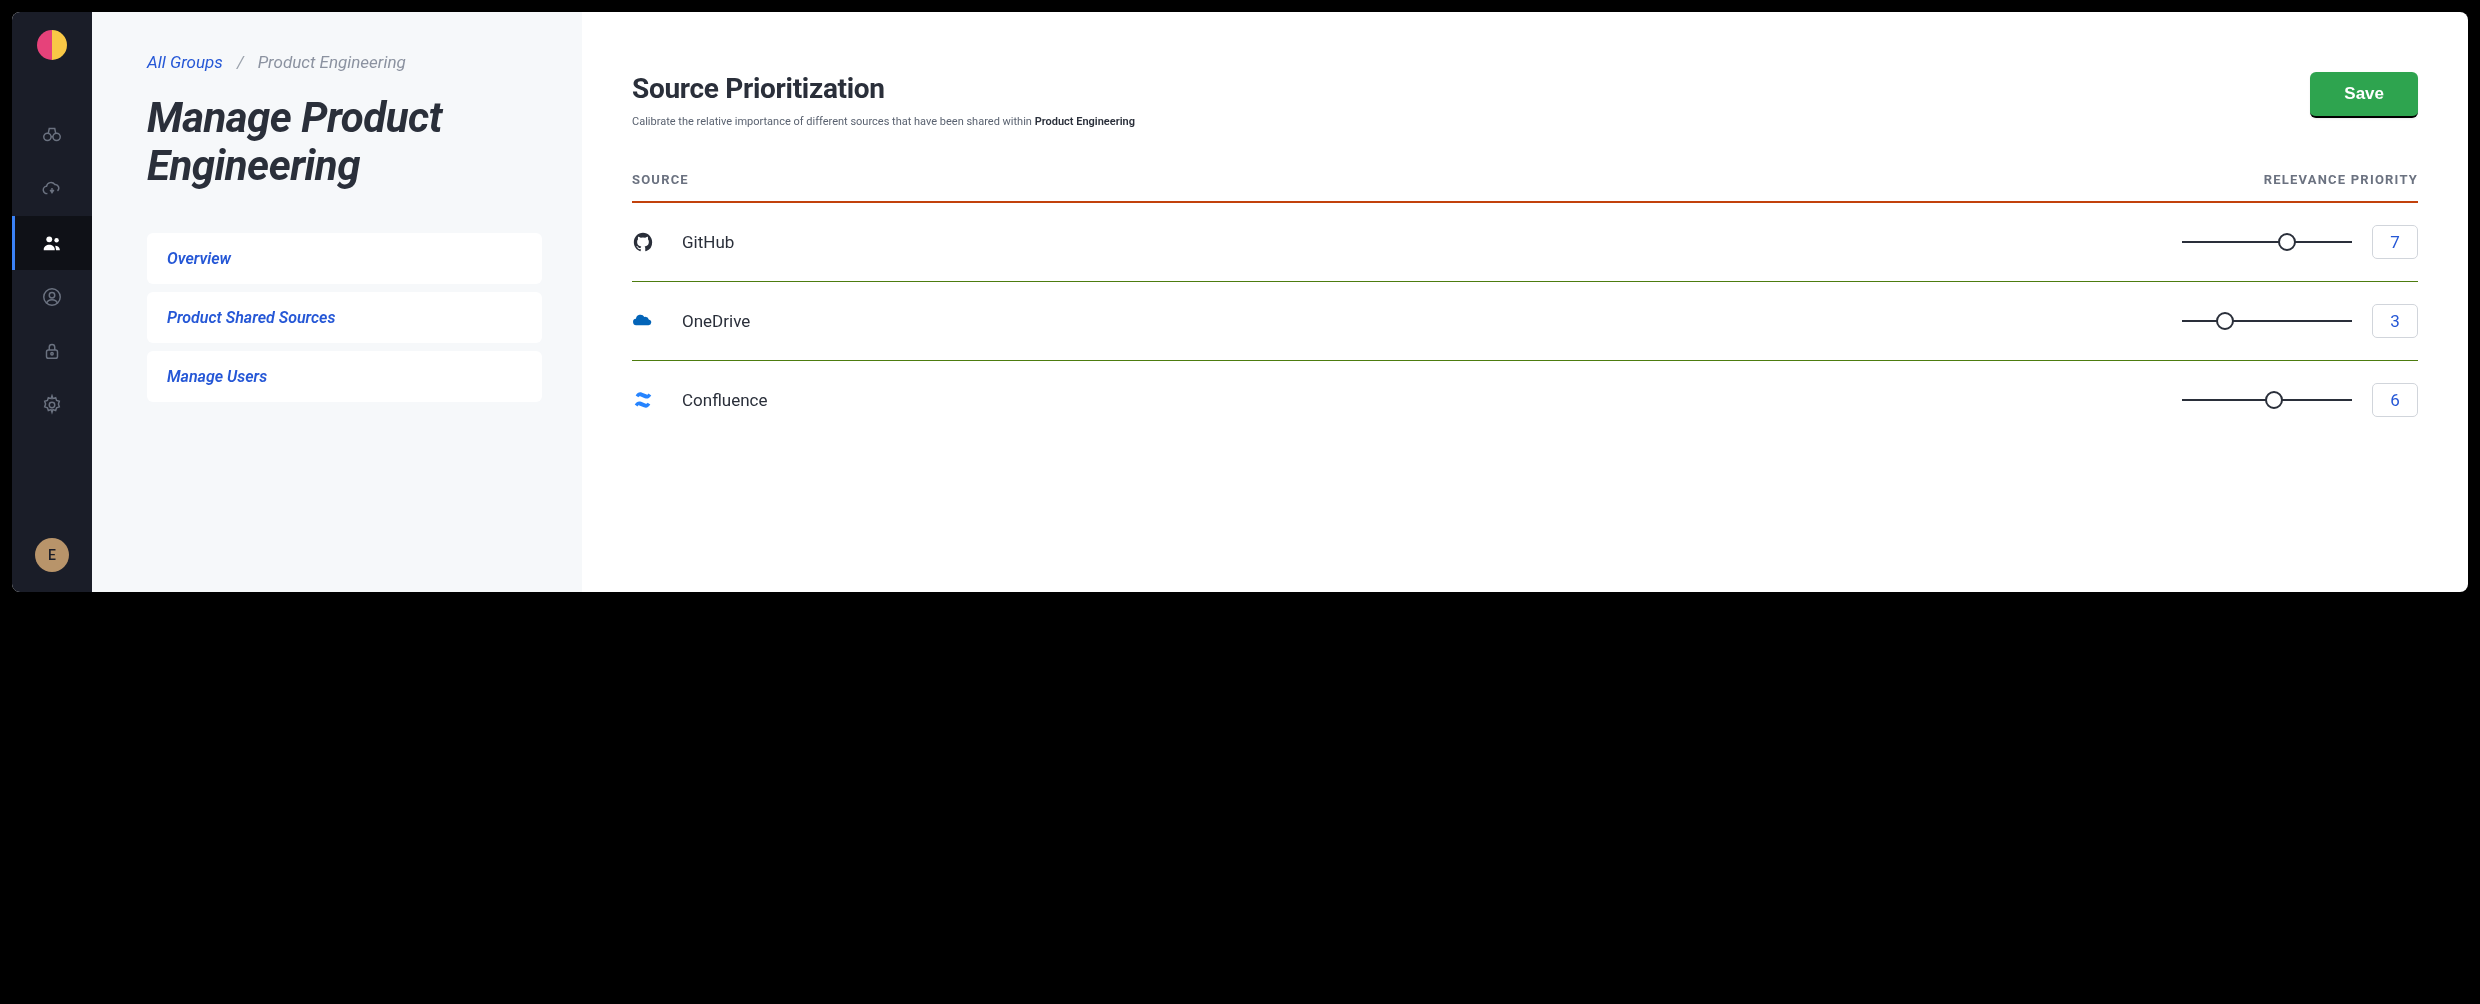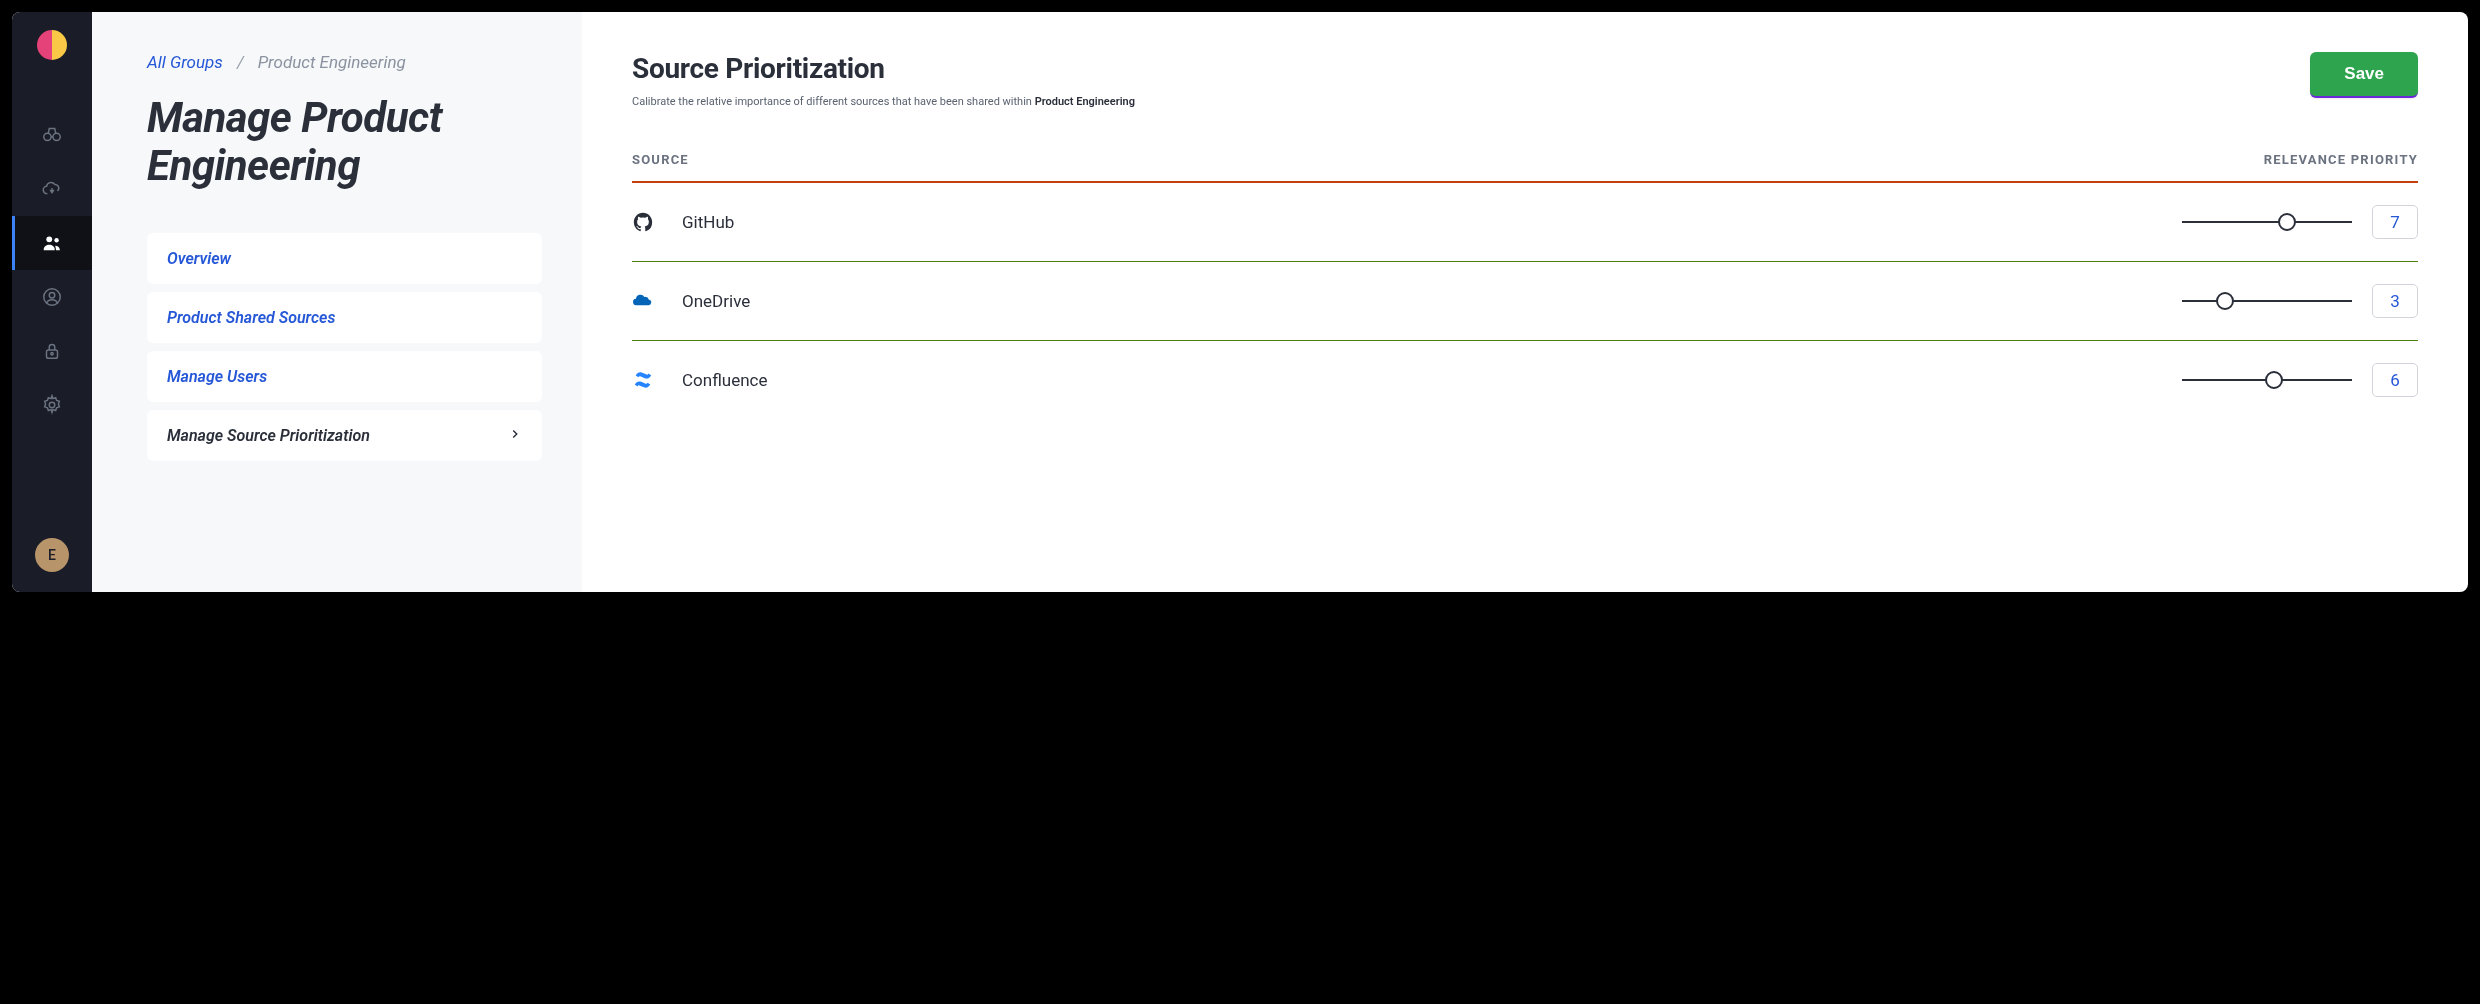--- a/index.html
+++ b/index.html
@@ -146,21 +146,21 @@
     }
     .local-nav-item.active {
       color: #2a2f3a;
     }
     .chevron {
       color: #2a2f3a;
     }
     
     .main {
       flex: 1;
-      padding: 40px 50px;
+      padding: 60px 50px;
     }
     .main-header {
       display: flex;
       justify-content: space-between;
       align-items: flex-start;
       margin-bottom: 42px;
     }
     .main-header-text {
       max-width: 640px;
     }
@@ -183,21 +183,21 @@
     .save-btn {
       background: #2ea44f;
       color: #fff;
       border: none;
       border-radius: 6px;
       padding: 12px 34px;
       font-size: 17px;
       font-weight: 600;
       cursor: pointer;
       box-shadow: 0 1px 2px rgba(0,0,0,0.08);
-      border-bottom: 2px solid #6d28d9;
+      border-bottom: 2px solid #000000;
     }
     .table-headers {
       display: flex;
       justify-content: space-between;
       font-size: 13px;
       font-weight: 700;
       letter-spacing: 1.2px;
       color: #6b7280;
       padding-bottom: 14px;
       border-bottom: 2px solid #c2410c;
@@ -321,28 +321,20 @@
     <div class="breadcrumb">
       <a>All Groups</a>
       <span class="sep">/</span>
       <span class="current">Product Engineering</span>
     </div>
     <h1 class="page-title">Manage Product Engineering</h1>
     <div class="local-nav">
       <div class="local-nav-item">Overview</div>
       <div class="local-nav-item">Product Shared Sources</div>
       <div class="local-nav-item">Manage Users</div>
-      <div class="local-nav-item active">
-        <span>Manage Source Prioritization</span>
-        <span class="chevron">
-          <svg width="14" height="14" viewBox="0 0 24 24" fill="none" stroke="currentColor" stroke-width="2.5">
-              <path d="M9 6l6 6-6 6"></path>
-            </svg>
-        </span>
-      </div>
     </div>
   </div>
 
   <div class="main">
     <div class="main-header">
       <div class="main-header-text">
         <h2 class="section-title">Source Prioritization</h2>
         <p class="section-desc">
           <span>Calibrate the relative importance of different sources that have been shared within </span><strong>Product Engineering</strong>
         </p>

